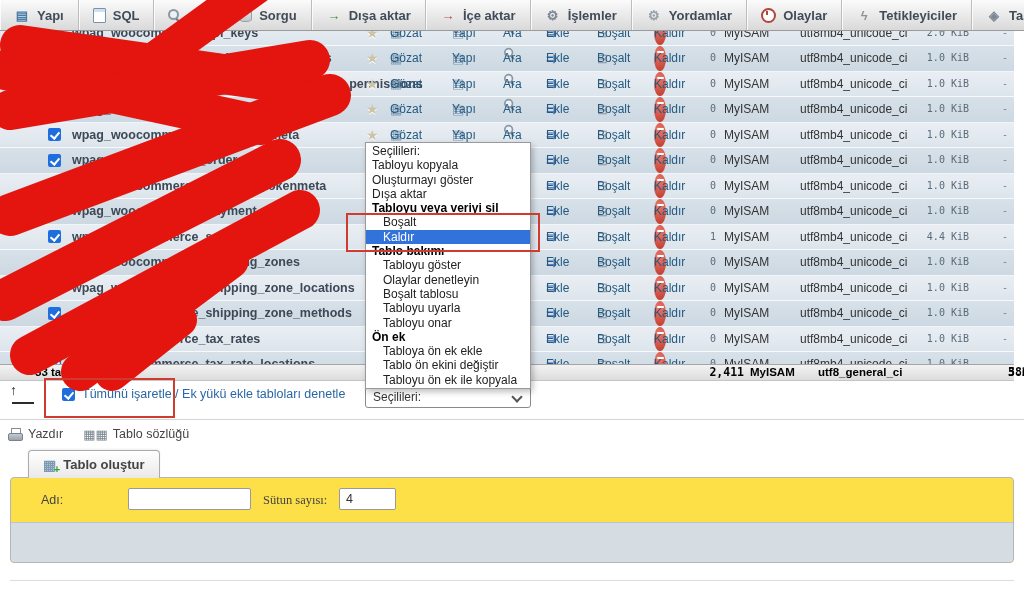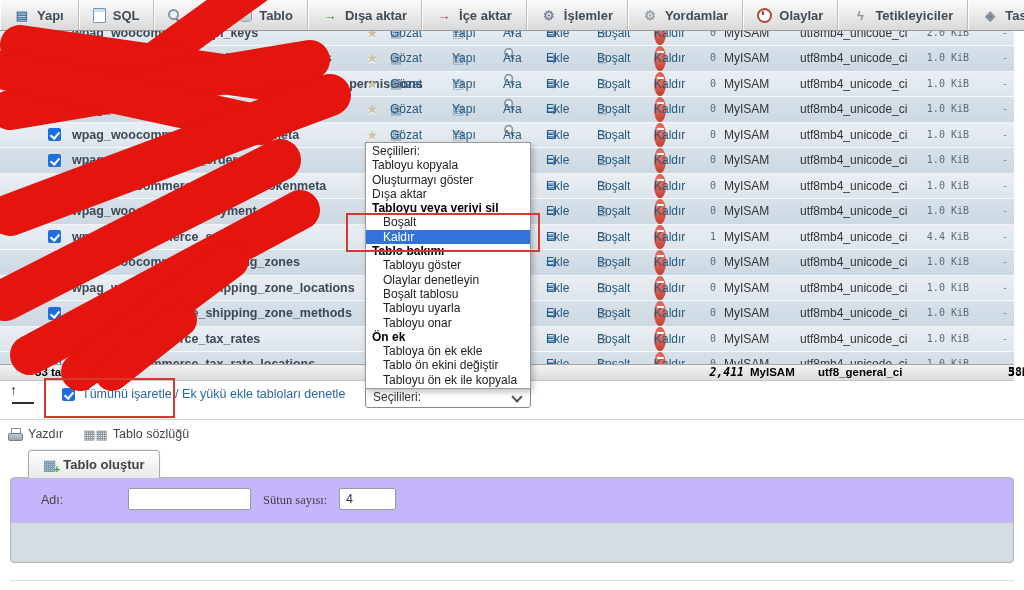--- a/index.html
+++ b/index.html
@@ -48,21 +48,21 @@
   .num{font-family:"DejaVu Sans Mono",monospace;font-size:10px;color:#5a6b7a;}
   .count{right:298px;text-align:right;}
   .engine{left:724px;font-size:12px;color:#333;}
   .collation{left:800px;font-size:12px;color:#333;}
   .size{right:45px;} .overhead{right:6px;color:#7a828a;}
   
   .tfoot{position:absolute;left:0;top:363.5px;width:1014px;height:15.5px;z-index:1;
     background:linear-gradient(#f3f3f3,#dcdcdc);border-top:1px solid #a5a5a5;border-bottom:1px solid #c5c5c5;}
   .tfoot span{position:absolute;top:0;height:15.5px;line-height:15.5px;font-size:11.5px;font-weight:bold;color:#000;white-space:nowrap;}
   .f-label{left:35px;font-size:12px;}
-  .f-count{right:270px;font-family:"DejaVu Sans Mono",monospace;font-size:10.5px;font-style:italic;}
+  .f-count{right:270px;font-family:"DejaVu Sans Mono",monospace;font-size:10.5px;}
   .f-engine{left:750px;} .f-collation{left:818px;}
   .f-sizes{right:6px;display:flex;gap:10px;font-family:"DejaVu Sans Mono",monospace;font-size:10.5px;}
   
   .wsel{position:absolute;left:0;top:380px;width:1024px;height:32px;z-index:2;}
   .ic-arrow{position:absolute;left:12px;top:4px;width:22px;height:18px;border-bottom:2px solid #2b2b2b;}
   .ic-arrow::before{content:"\2191";position:absolute;left:-2px;top:-2px;font-size:14px;font-weight:bold;color:#2b2b2b;}
   .wsel .cb2{position:absolute;left:62px;top:8px;width:13px;height:13px;background:#1e6ede;border-radius:2px;cursor:pointer;}
   .wsel .cb2::after{content:"";position:absolute;left:4px;top:2px;width:4px;height:7px;border-right:2px solid #fff;border-bottom:2px solid #fff;transform:rotate(40deg);}
   .wsel .lbl{position:absolute;left:82px;top:7px;font-size:12.5px;color:#2a66a5;white-space:nowrap;}
   .wsel .lbl a{color:#2a66a5;text-decoration:none;cursor:pointer;}
@@ -86,21 +86,21 @@
     position:absolute;left:28px;top:450px;height:27px;z-index:3;
     display:flex;align-items:center;gap:7px;padding:0 14px;
     background:linear-gradient(#ffffff,#e9e9e9);border:1px solid #ababab;border-bottom:none;
     border-radius:4px 4px 0 0;font-size:13px;font-weight:bold;color:#444;
     box-shadow:0 -1px 2px rgba(0,0,0,.08);
   }
   .ic-tnew{position:relative;display:inline-block;font-size:14px;line-height:1;color:#7d9ab5;}
   .ic-tnew::after{content:"+";position:absolute;right:-4px;bottom:-3px;color:#2f9e2f;font-weight:bold;font-size:11px;text-shadow:0 0 2px #fff;}
   .fieldset{
     position:absolute;left:10px;top:477px;width:1004px;height:86px;z-index:2;
-    background:#c4b5fd;border:1px solid #b5b5b5;border-radius:4px;box-sizing:border-box;
+    background:#fde047;border:1px solid #b5b5b5;border-radius:4px;box-sizing:border-box;
   }
   .fs-row{position:absolute;left:0;top:10px;width:100%;height:26px;}
   .fs-row label{position:absolute;top:5px;font-size:12.5px;color:#444;}
   .l-name{left:30px;} .l-cols{left:252px;font-family:Liberation Serif, serif;}
   .inp{position:absolute;top:0;height:22px;border:1px solid #9a9a9a;background:#fff;border-radius:2px;
        font-family:"Liberation Sans",sans-serif;font-size:12.5px;color:#333;padding:0 6px;box-sizing:border-box;}
   .i-name{left:117px;width:123px;}
   .i-cols{left:328px;width:57px;}
   .fs-foot{position:absolute;left:0;bottom:0;width:100%;height:40px;background:#d5dde3;
            border-top:1px solid #bcc6cd;border-radius:0 0 4px 4px;box-sizing:border-box;}
@@ -135,21 +135,21 @@
     <span class="tab-label">SQL</span>
   </div>
 
   <div class="tab">
     <span class="mag"></span>
     <span class="tab-label">Ara</span>
   </div>
 
   <div class="tab">
     <span class="nic-db"></span>
-    <span class="tab-label">Tablo</span>
+    <span class="tab-label">Sorgu</span>
   </div>
 
   <div class="tab">
     <span class="nic nic-export">→</span>
     <span class="tab-label">Dışa aktar</span>
   </div>
 
   <div class="tab">
     <span class="nic nic-import">→</span>
     <span class="tab-label">İçe aktar</span>

